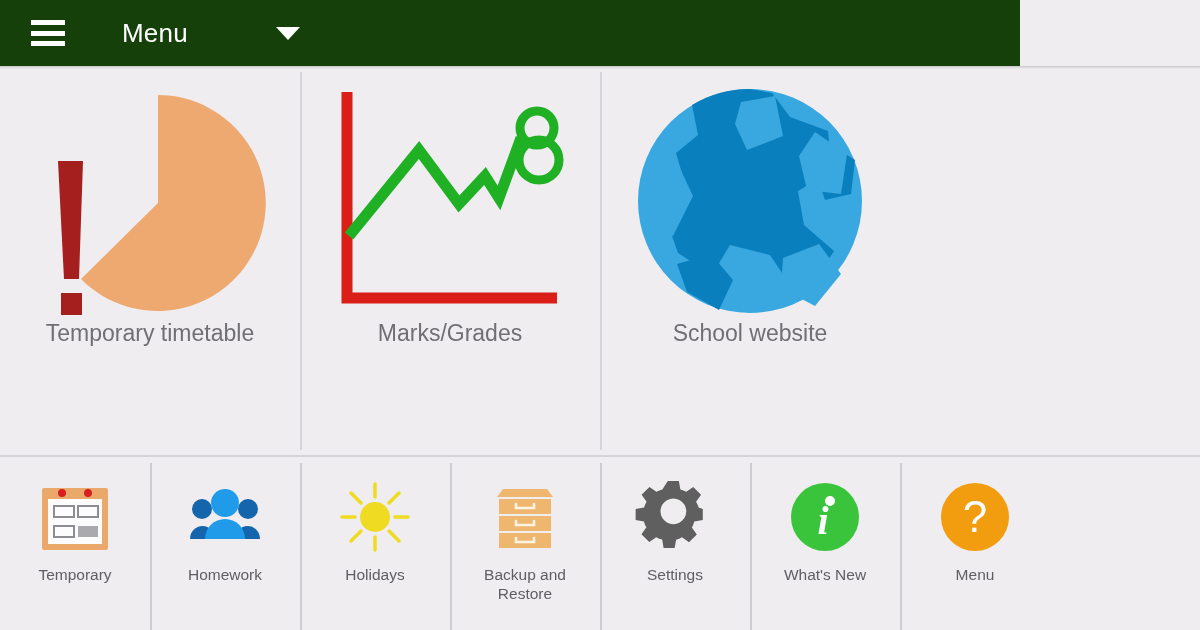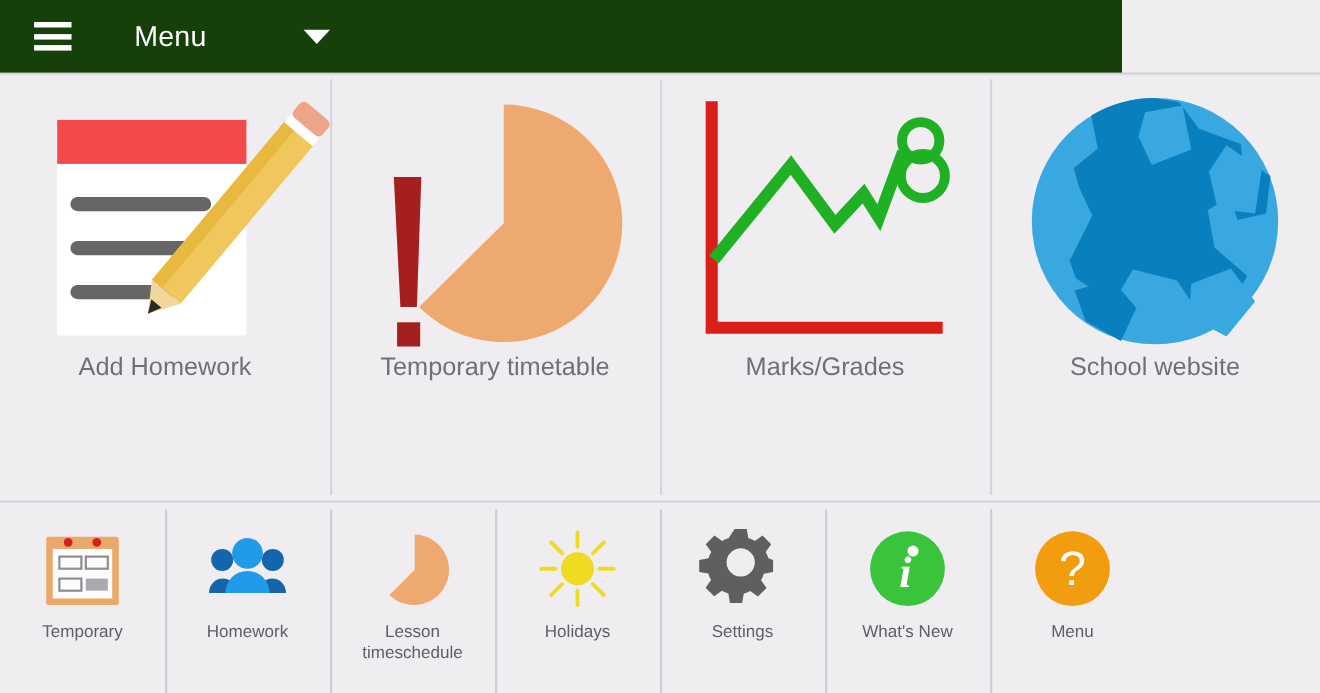--- a/index.html
+++ b/index.html
@@ -126,41 +126,20 @@
       <span></span>
       <span></span>
     </div>
     <div id="menu-title">Menu</div>
     <div id="menu-caret"></div>
   </div>
   <div id="header-shadow"></div>
 
   <div id="main">
 
-    <div class="tile">
-      <div class="tile-icon">
-        <svg width="200" height="228" viewBox="0 0 200 228">
-          <rect x="2" y="22" width="172" height="196" fill="#ffffff"></rect>
-          <rect x="2" y="22" width="172" height="40" fill="#f4484a"></rect>
-          <rect x="14" y="92" width="128" height="13" rx="6.5" fill="#666666"></rect>
-          <rect x="14" y="132" width="112" height="13" rx="6.5" fill="#666666"></rect>
-          <rect x="14" y="172" width="96" height="13" rx="6.5" fill="#666666"></rect>
-
-          <g transform="rotate(40 150 120)">
-            <rect x="133" y="6" width="34" height="190" fill="#f0c75c"></rect>
-            <rect x="133" y="6" width="12" height="190" fill="#e8b93f"></rect>
-            <polygon points="133,196 167,196 150,222" fill="#f2d79a"></polygon>
-            <polygon points="144,210 156,210 150,222" fill="#2a2a2a"></polygon>
-            <rect x="133" y="0" width="34" height="9" fill="#ffffff"></rect>
-            <rect x="133" y="-18" width="34" height="18" rx="5" fill="#eda58a"></rect>
-          </g>
-        </svg>
-      </div>
-      <div class="tile-label">Add Homework</div>
-    </div>
 
     <div class="tile">
       <div class="tile-icon">
         <svg width="200" height="228" viewBox="0 0 200 228">
 
           <path d="M108 116 L108 8 A108 108 0 1 1 31 192 Z" fill="#eda96f"></path>
 
           <polygon points="8,74 33,74 29,192 14,192" fill="#a51f1f"></polygon>
           <rect x="11" y="206" width="21" height="22" fill="#a51f1f"></rect>
         </svg>
@@ -232,48 +211,56 @@
           <path d="M0 52 a12.5 13 0 0 1 25 0 z" fill="#1565ac"></path>
           <circle cx="58" cy="22" r="10" fill="#1565ac"></circle>
           <path d="M45 52 a12.5 13 0 0 1 25 0 z" fill="#1565ac"></path>
           <circle cx="35" cy="16" r="14" fill="#1f9bea"></circle>
           <path d="M15 52 a20 20 0 0 1 40 0 z" fill="#1f9bea"></path>
         </svg>
       </div>
       <div class="bitem-label">Homework</div>
     </div>
 
-    <div class="bitem">
-      <div class="bitem-icon">
-        <svg width="64" height="64" viewBox="0 0 64 64">
-          <path d="M34 33 L34 1 A32 32 0 1 1 11 56 Z" fill="#eda96f"></path>
-        </svg>
-      </div>
-      <div class="bitem-label">Lesson timeschedule</div>
-    </div>
 
     <div class="bitem">
       <div class="bitem-icon">
         <svg width="70" height="70" viewBox="0 0 70 70">
           <circle cx="35" cy="35" r="15" fill="#efdb21"></circle>
           <g stroke="#efdb21" stroke-width="3.5" stroke-linecap="round">
             <line x1="35" y1="2" x2="35" y2="15"></line>
             <line x1="35" y1="55" x2="35" y2="68"></line>
             <line x1="2" y1="35" x2="15" y2="35"></line>
             <line x1="55" y1="35" x2="68" y2="35"></line>
             <line x1="11" y1="11" x2="21" y2="21"></line>
             <line x1="49" y1="49" x2="59" y2="59"></line>
             <line x1="59" y1="11" x2="49" y2="21"></line>
             <line x1="21" y1="49" x2="11" y2="59"></line>
           </g>
         </svg>
       </div>
       <div class="bitem-label">Holidays</div>
     </div>
 
+    <div class="bitem">
+      <div class="bitem-icon">
+        <svg width="64" height="64" viewBox="0 0 64 64">
+          <polygon points="4,12 60,12 54,4 10,4" fill="#eeb66f"></polygon>
+          <rect x="6" y="14" width="52" height="15" fill="#eeb66f"></rect>
+          <rect x="6" y="31" width="52" height="15" fill="#eeb66f"></rect>
+          <rect x="6" y="48" width="52" height="15" fill="#eeb66f"></rect>
+          <g fill="none" stroke="#fdf3e2" stroke-width="2.6" stroke-linecap="round">
+            <path d="M23 19 v4 h18 v-4"></path>
+            <path d="M23 36 v4 h18 v-4"></path>
+            <path d="M23 53 v4 h18 v-4"></path>
+          </g>
+        </svg>
+      </div>
+      <div class="bitem-label">Backup and Restore</div>
+    </div>
 
     <div class="bitem">
       <div class="bitem-icon">
         <svg width="66" height="66" viewBox="0 0 66 66">
           <path fill="#5f5f5f" fill-rule="evenodd" d="
             M27 1 h12 l1.6 9.2 a23 23 0 0 1 6.4 2.7 l7.6-5.4 l8.5 8.5 l-5.4 7.6 a23 23 0 0 1 2.7 6.4 L65 31.6 v12 l-9.2 1.6 a23 23 0 0 1 -2.7 6.4 l5.4 7.6 l-8.5 8.5 l-7.6-5.4 a23 23 0 0 1 -6.4 2.7 L34.4 74 h-12 l-1.6-9.2 a23 23 0 0 1 -6.4-2.7 l-7.6 5.4 l-8.5-8.5 l5.4-7.6 a23 23 0 0 1 -2.7-6.4 L-8 43.6 v-12 l9.2-1.6 a23 23 0 0 1 2.7-6.4 l-5.4-7.6 l8.5-8.5 l7.6 5.4 a23 23 0 0 1 6.4-2.7 Z
             M33 20 a14 14 0 1 0 0.01 0 Z" transform="translate(1,-4) scale(0.92)"></path>
         </svg>
       </div>
       <div class="bitem-label">Settings</div>

